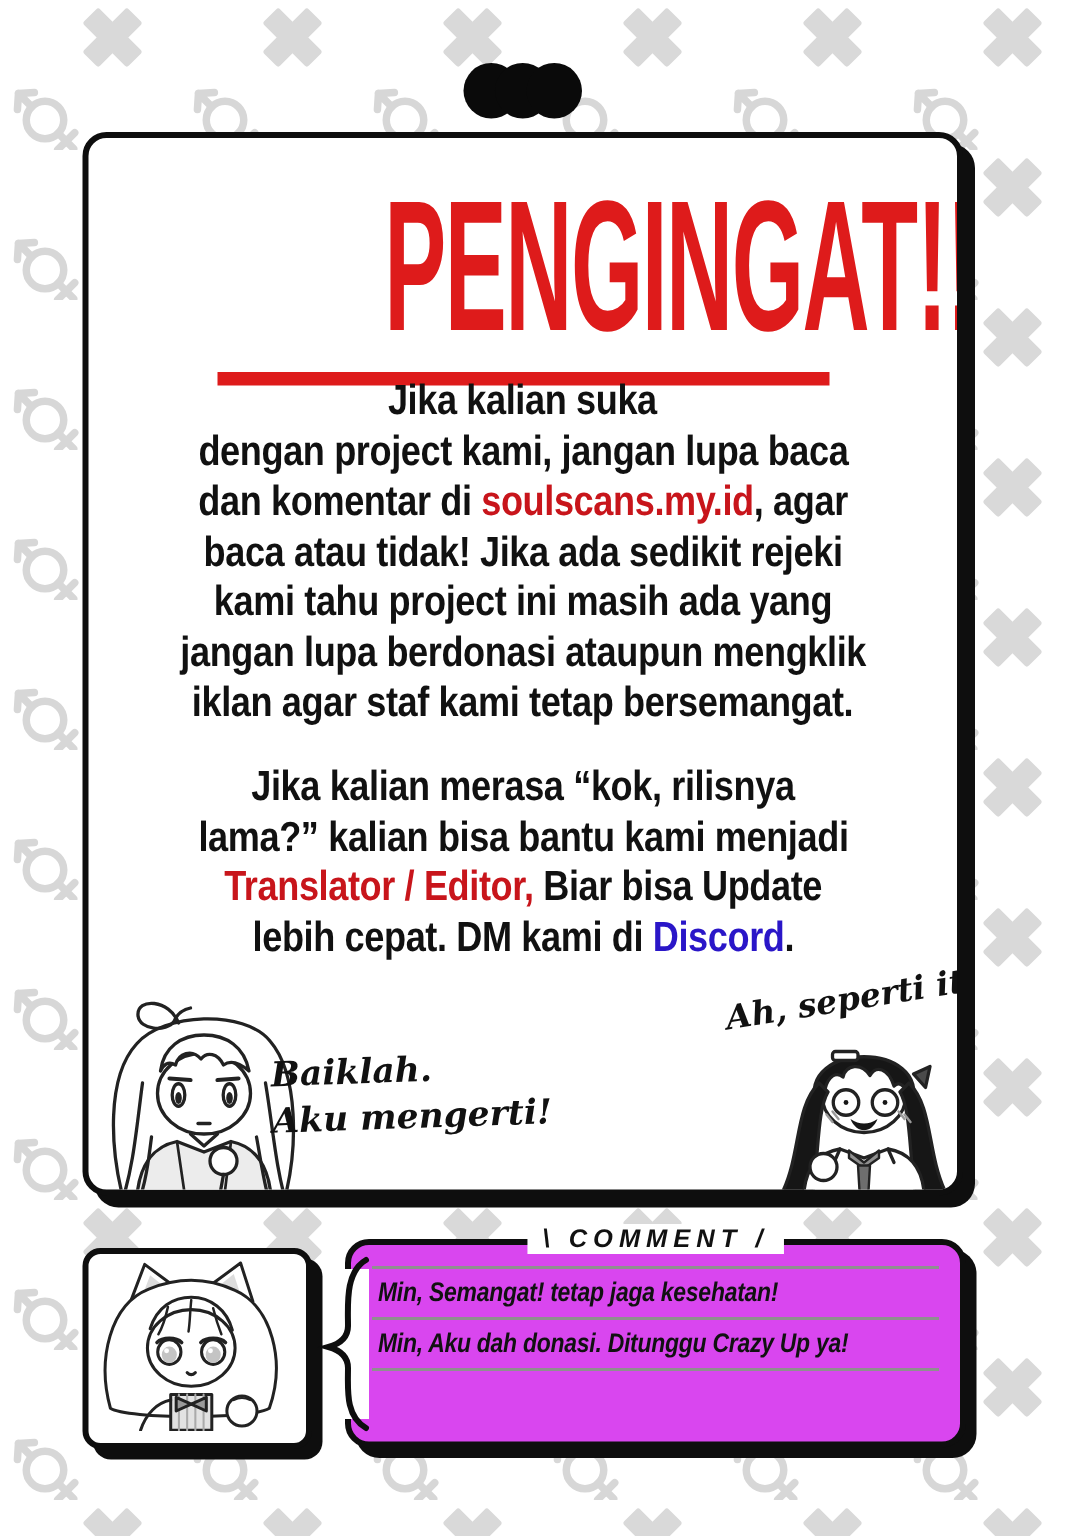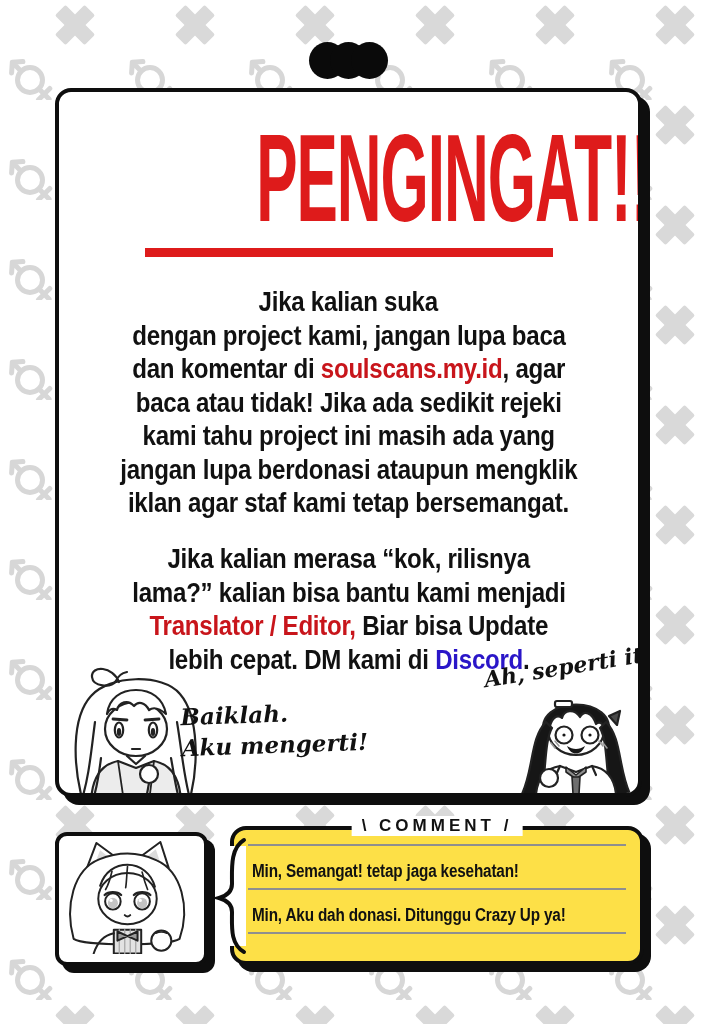--- a/index.html
+++ b/index.html
@@ -12,44 +12,44 @@
 
   .card{position:absolute;left:55px;top:88px;width:579px;height:701px;z-index:1;background:#fff;
         border:4px solid #0e0e0e;border-radius:16px;box-shadow:8px 8px 0 #0e0e0e;overflow:hidden;}
 
   .title-wrap{position:absolute;top:24px;left:0;right:0;text-align:center;}
   .title{display:inline-block;font-size:124px;line-height:1;font-weight:bold;color:var(--title_red,#de1b1b);
          transform:scaleX(.5);transform-origin:50% 0;letter-spacing:-2px;white-space:nowrap;}
   .title-underline{width:408px;height:9px;background:var(--title_red,#de1b1b);margin:8px auto 0;}
 
   .para{position:absolute;left:0;right:0;text-align:center;font-weight:bold;font-size:28px;
-        line-height:33.5px;letter-spacing:-0.3px;margin-top:35px;}
+        line-height:33.5px;letter-spacing:-0.3px;}
   .para .ln{display:block;}
   .para .cx{display:inline-block;transform:scaleX(.86);transform-origin:50% 0;white-space:pre;}
   .p1{top:158px;}
   .p2{top:415px;}
   .red{color:var(--accent_red,#c8151b);}
   .blue{color:var(--discord_blue,#2a16c8);}
 
   .char-left{position:absolute;left:2px;top:570px;width:150px;height:140px;}
   .char-right{position:absolute;left:455px;top:588px;width:125px;height:115px;}
   .speech-left{position:absolute;left:122px;top:606px;font-family:"DejaVu Serif",serif;font-style:italic;
                font-weight:bold;font-size:23px;line-height:31px;transform:rotate(-2deg);}
   .speech-right{position:absolute;left:424px;top:560px;font-family:"DejaVu Serif",serif;font-style:italic;
                 font-weight:bold;font-size:22px;transform:rotate(-9deg);white-space:nowrap;}
 
   .comment-avatar{position:absolute;left:55px;top:832px;width:145px;height:126px;background:#fff;z-index:1;
                   border:4px solid #0e0e0e;border-radius:12px;box-shadow:7px 7px 0 #0e0e0e;overflow:hidden;}
-  .bubble{position:absolute;left:230px;top:826px;width:406px;height:131px;background:#fde047;z-index:1;
-          border:4px solid #0e0e0e;border-radius:16px;box-shadow:7px 7px 0 #0e0e0e;}
+  .bubble{position:absolute;left:230px;top:826px;width:406px;height:131px;background:#d946ef;z-index:1;
+          border:4px solid #0e0e0e;border-radius:16px;box-shadow:7px 7px 0 #0e0e0e;font-style:italic;}
   .bubble-header{position:absolute;top:-14px;left:50%;transform:translateX(-50%);background:#fff;
                  padding:0 10px;font-weight:800;font-size:17px;letter-spacing:4px;white-space:nowrap;}
   .bubble-brace{position:absolute;left:-18px;top:6px;overflow:visible;}
   .c-list{position:absolute;left:14px;right:14px;top:14px;border-bottom:2px solid var(--rule_gray,#8f8f8f);}
-  .c-row{border-top:2px solid var(--rule_gray,#8f8f8f);padding:15px 4px 6px;}
+  .c-row{border-top:2px solid var(--rule_gray,#8f8f8f);padding:5px 4px 6px;}
   .c-row .cx2{display:inline-block;transform:scaleX(.85);transform-origin:0 50%;white-space:nowrap;
               font-weight:bold;font-size:18px;letter-spacing:-0.2px;}
   svg .ln-art{stroke:#222;stroke-width:2.2;stroke-linecap:round;stroke-linejoin:round;}
 </style>
 </head>
 <body>
 
 <div class="page">
 
   <svg class="bg-pattern" width="720" height="1024" viewBox="0 0 720 1024" aria-hidden="true">

